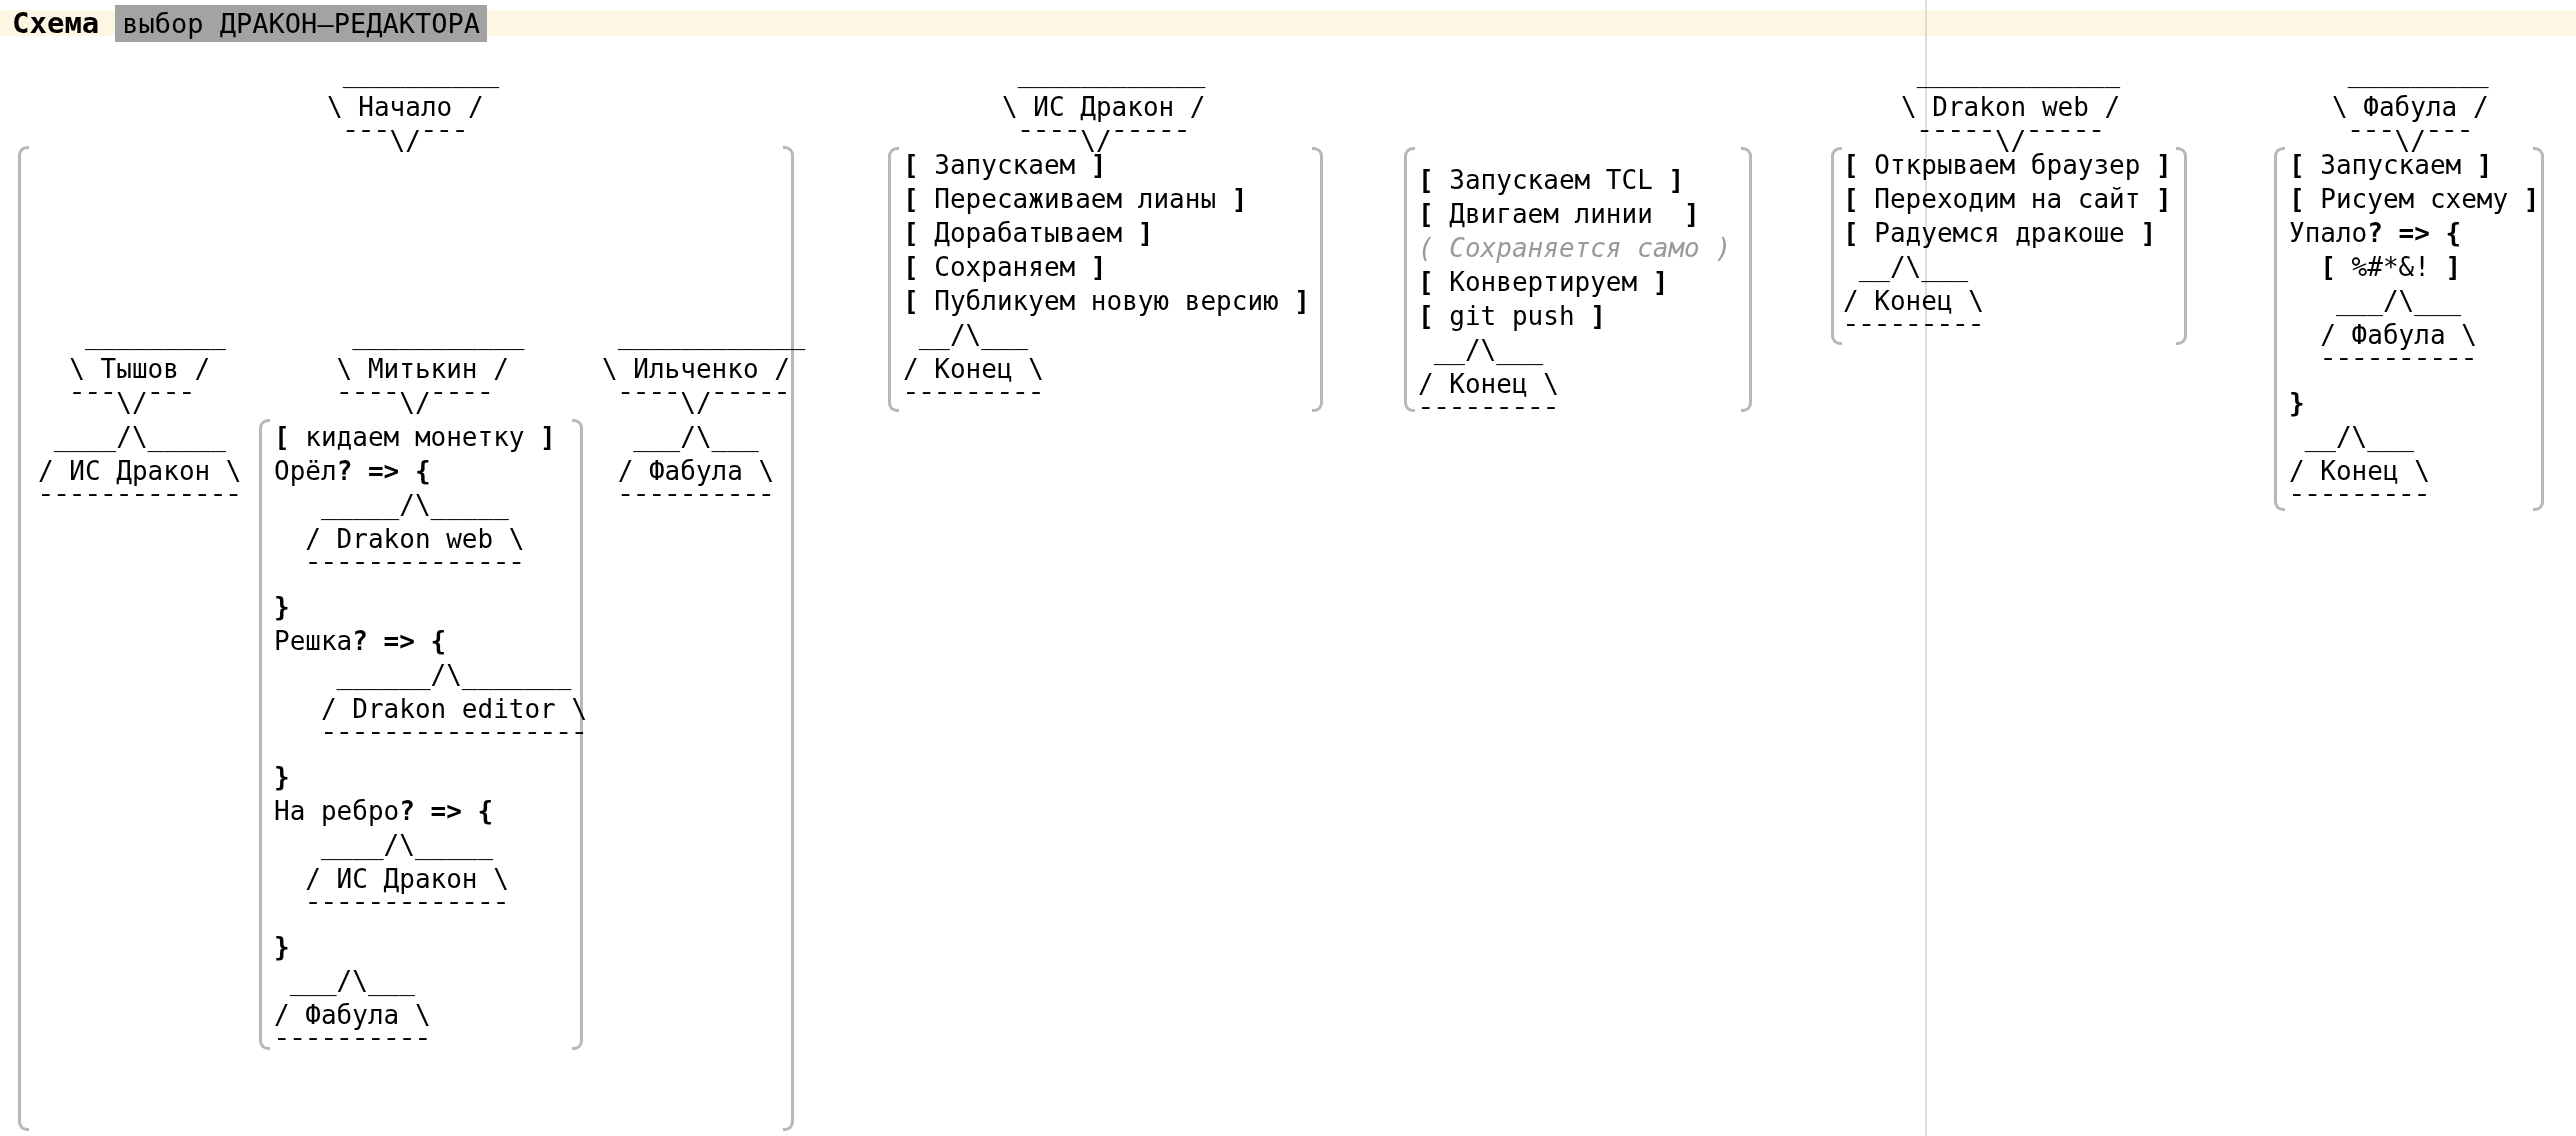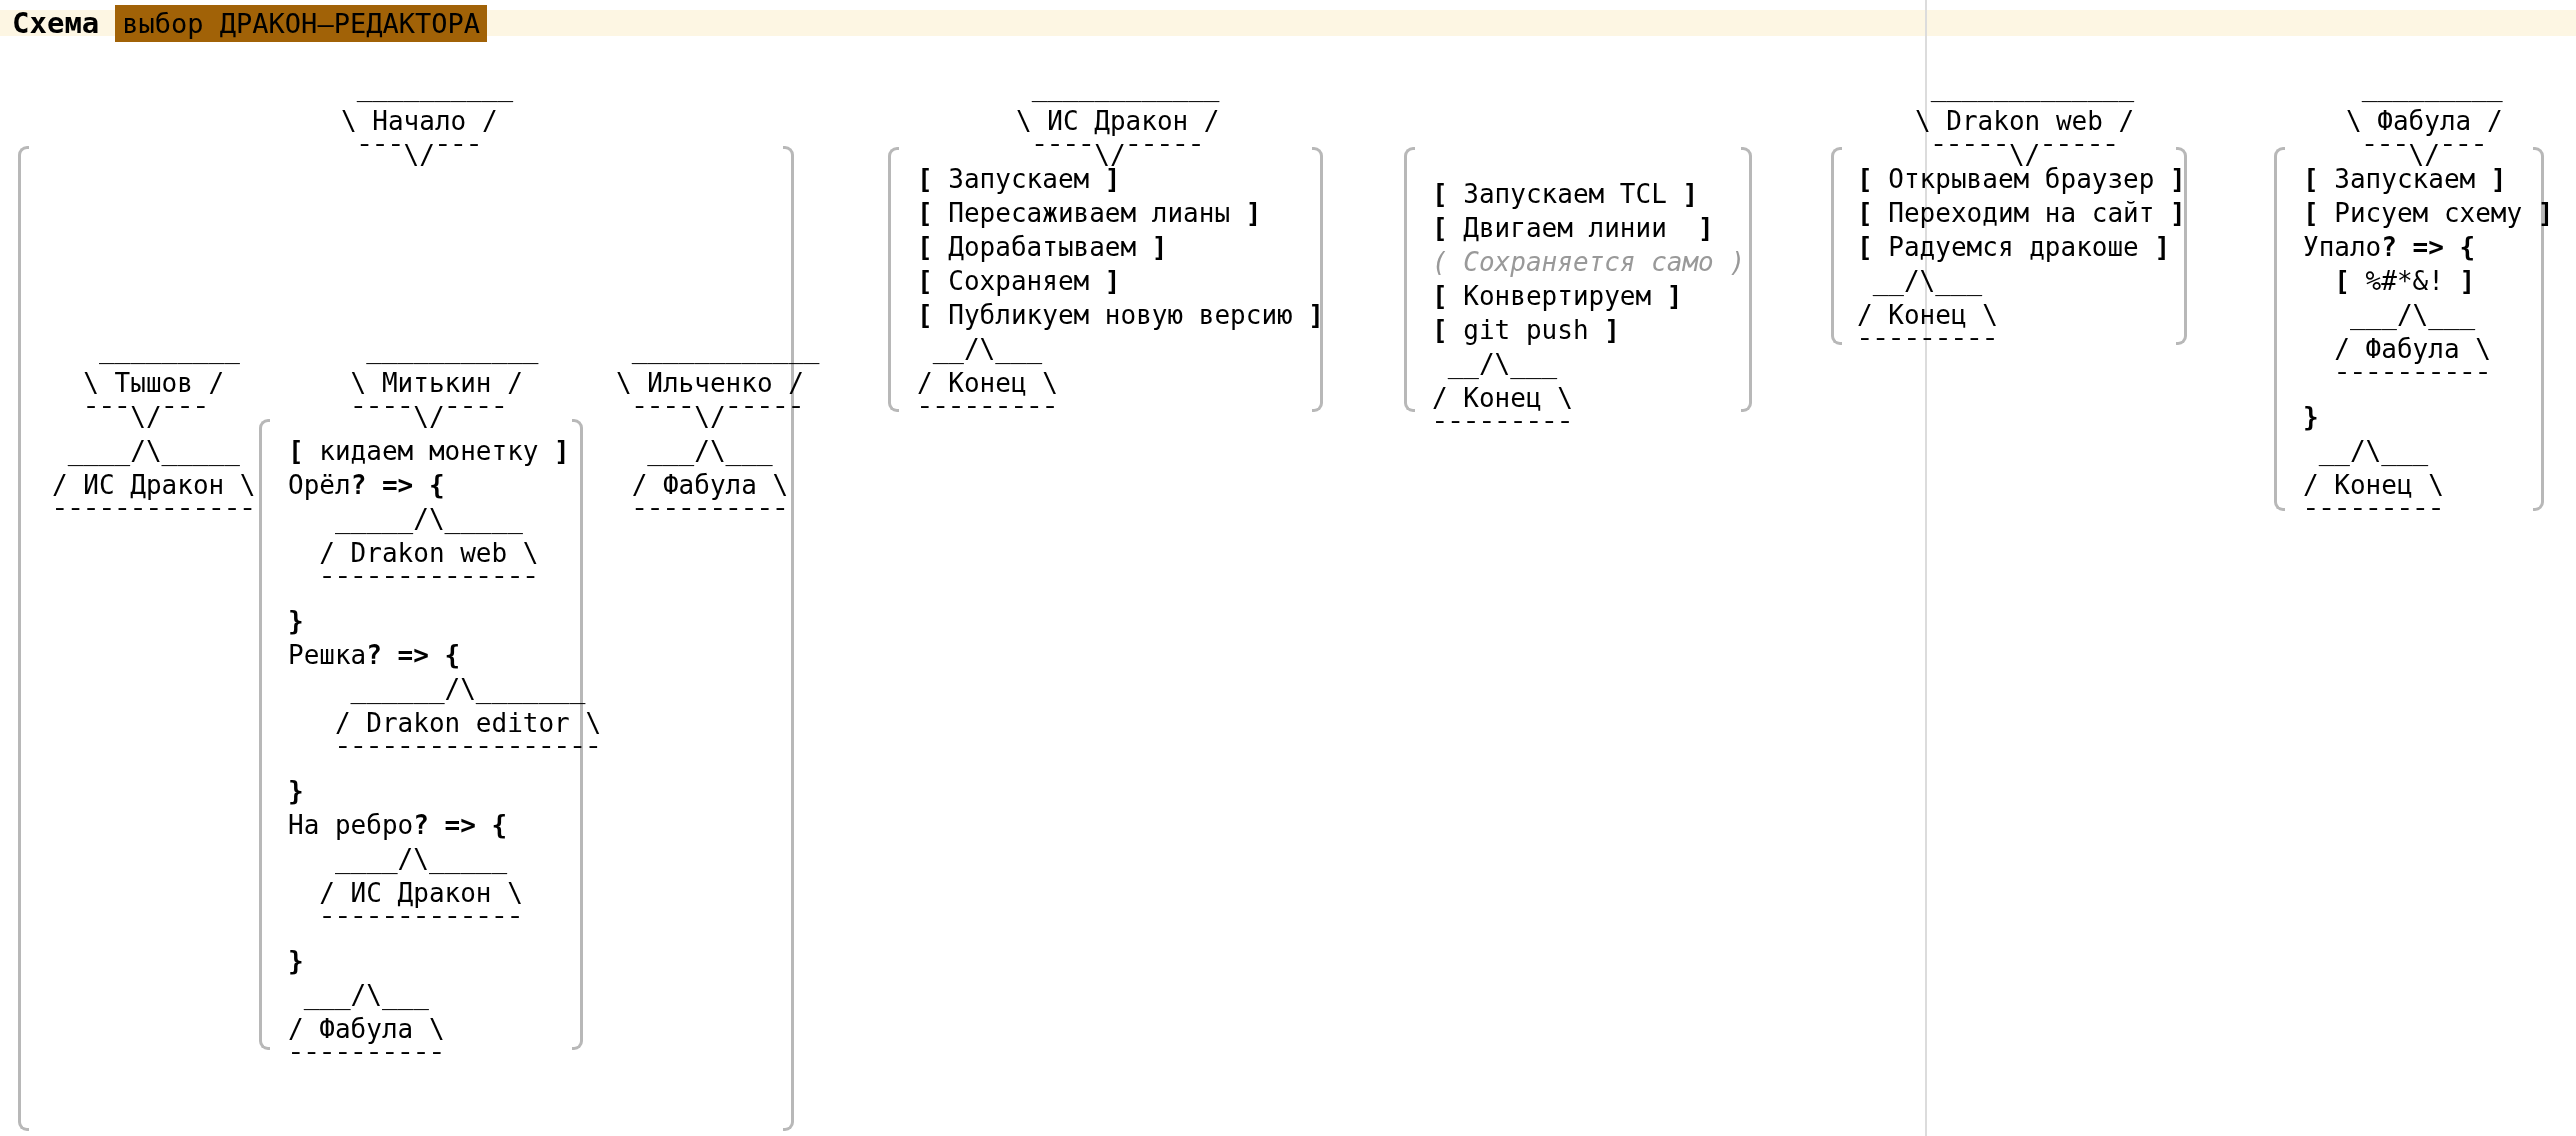--- a/index.html
+++ b/index.html
@@ -6,24 +6,24 @@
   .stage{
     position:relative;width:2576px;height:1137px;background:#ffffff;overflow:hidden;
     font-family:"DejaVu Sans Mono","Liberation Mono",monospace;
   }
   .titlebar{
     position:absolute;left:0;top:10px;width:2576px;height:26px;background:#fdf6e3;
     display:flex;align-items:center;padding-left:12px;box-sizing:border-box;
     font-size:27px;color:#000;white-space:pre;
   }
   .titlebar .label{font-weight:bold;font-size:29px;margin-right:16px;}
-  .titlebar .hl{background:#a16207;padding:3px 7px;}
+  .titlebar .hl{background:#a3a3a3;padding:3px 7px;}
   .divider{position:absolute;top:0;left:1925px;width:2px;height:1137px;background:#dcdcdc;}
   pre.ascii{
-    position:absolute;margin:15px;padding:0;border:0;
+    position:absolute;margin:1px;padding:0;border:0;
     font-family:"DejaVu Sans Mono","Liberation Mono",monospace;
     font-size:26px;line-height:34px;color:#000;white-space:pre;
   }
   pre.ascii b{font-weight:bold;}
   pre.ascii .comment{color:#999999;font-style:italic;}
   .bracket{position:absolute;border:0 solid #b8b8b8;box-sizing:border-box;}
   .br-l{border-left-width:3px;border-top-width:3px;border-bottom-width:3px;
         border-radius:9px 0 0 9px;width:11px;}
   .br-r{border-right-width:3px;border-top-width:3px;border-bottom-width:3px;
         border-radius:0 9px 9px 0;width:11px;}

